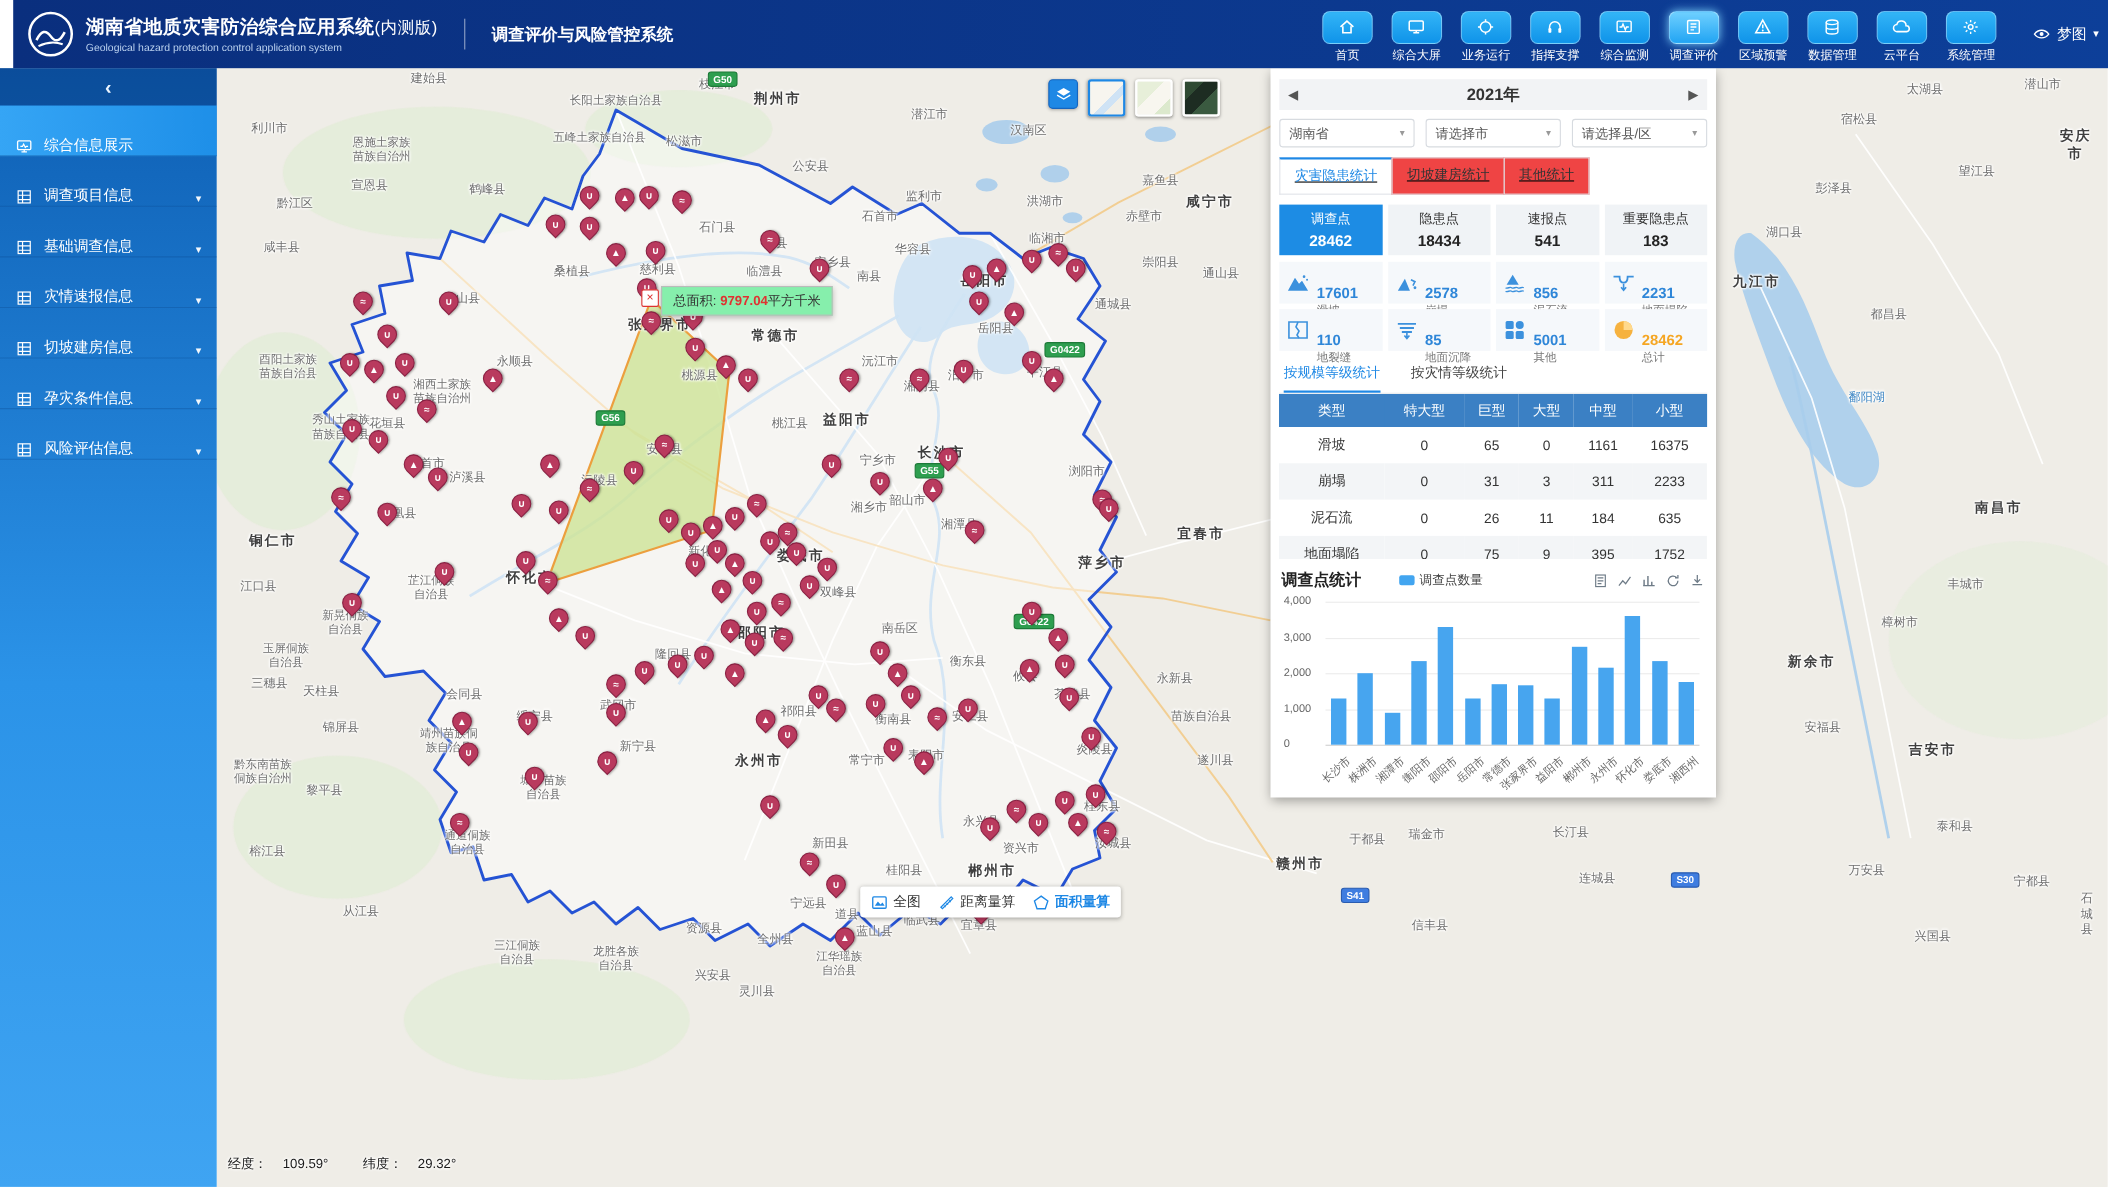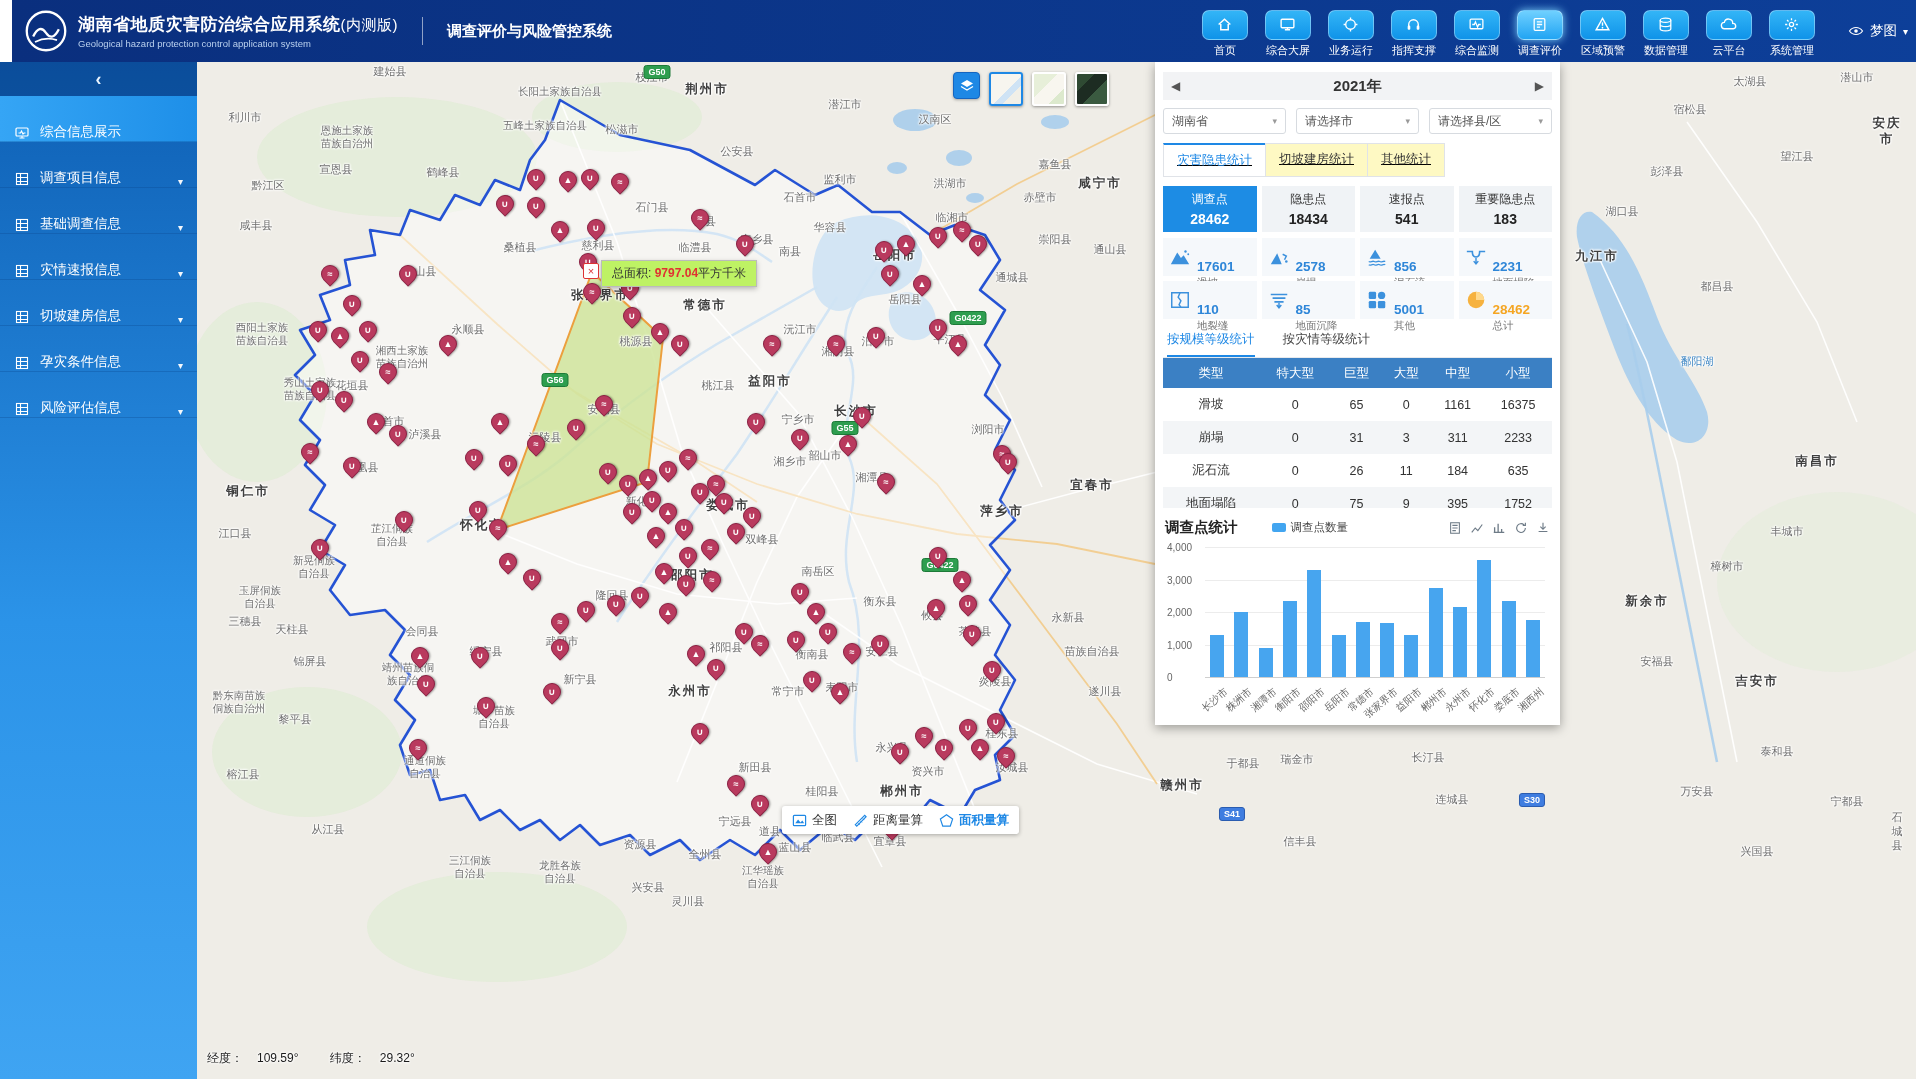--- a/index.html
+++ b/index.html
@@ -51,21 +51,21 @@
   .mlabel.region{font-size:10.5px;}
   .mlabel.water{color:#3f87c4;}
   .roadbadge{position:absolute;transform:translate(-50%,-50%);font-size:9px;color:#fff;
     padding:1px 4px;border-radius:3px;background:#2e9e4f;border:1px solid #1d7a38;font-weight:700;}
   .roadbadge.s{background:#3f7de0;border-color:#2a5cb0;}
   .pin{position:absolute;width:18px;height:18px;border-radius:50% 50% 50% 0;
     background:#b93a5e;border:1px solid #8a2143;transform:rotate(-45deg);
     box-shadow:1px 1px 2px rgba(0,0,0,.35);pointer-events:auto;cursor:pointer;}
   .pin span{position:absolute;left:0;top:0;width:16px;height:16px;display:flex;align-items:center;
     justify-content:center;transform:rotate(45deg);color:#fff;font-size:9px;font-weight:700;}
-  .measure-tooltip{position:absolute;left:404px;top:198px;background:#bef264;border:1px solid #bbb;
+  .measure-tooltip{position:absolute;left:404px;top:198px;background:#86efac;border:1px solid #bbb;
     box-shadow:0 2px 5px rgba(0,0,0,.25);font-size:12px;color:#333;padding:4px 10px;white-space:nowrap;z-index:6;}
   .measure-tooltip b{color:#e03131;font-weight:700;}
   .measure-close{position:absolute;left:386px;top:201px;width:16px;height:16px;background:#fff;
     border:1px solid #d33;color:#d33;font-size:11px;line-height:14px;text-align:center;border-radius:2px;z-index:6;cursor:pointer;}
   .layer-ctrl{position:absolute;top:10px;left:756px;display:flex;gap:9px;align-items:flex-start;z-index:6;}
   .layer-btn{width:27px;height:27px;background:#1e88e5;border-radius:4px;display:flex;align-items:center;
     justify-content:center;border:1px solid #1565c0;box-shadow:0 1px 3px rgba(0,0,0,.3);cursor:pointer;}
   .layer-btn svg{width:16px;height:16px;}
   .thumb{width:34px;height:34px;border:2px solid #fff;border-radius:3px;box-shadow:0 1px 3px rgba(0,0,0,.4);cursor:pointer;}
   .thumb.active{border-color:#1e88e5;}
@@ -87,21 +87,21 @@
   .panel{position:absolute;top:62px;left:1155px;width:405px;height:663px;background:#fff;z-index:55;
     box-shadow:0 3px 10px rgba(0,0,0,.35);padding:10px 8px 0;display:flex;flex-direction:column;}
   .yearbar{height:28px;background:#f2f3f5;display:flex;align-items:center;padding:0 8px;margin-bottom:8px;}
   .yr-arrow{color:#555;font-size:12px;cursor:pointer;}
   .yr{flex:1;text-align:center;font-size:15px;font-weight:700;color:#333;}
   .filters{display:flex;justify-content:space-between;gap:10px;margin-bottom:9px;}
   .select{flex:1;height:26px;border:1px solid #d7dbe0;border-radius:3px;display:flex;align-items:center;
     justify-content:space-between;padding:0 8px;font-size:12px;color:#555;background:#fff;cursor:pointer;}
   .select .car{color:#999;font-size:9px;}
   .tabs{display:flex;margin-bottom:9px;text-decoration:underline;}
-  .tab{padding:7px 13px;font-size:12.5px;color:#333;border:1px solid #e0e3e8;background:#fef9c3;cursor:pointer;margin-right:-1px;}
+  .tab{padding:7px 13px;font-size:12.5px;color:#333;border:1px solid #e0e3e8;background:#ef4444;cursor:pointer;margin-right:-1px;}
   .tab.active{background:#fff;color:#1e88e5;border-top:2px solid #1e88e5;}
   .cards{display:flex;gap:5px;margin-bottom:6px;}
   .card{flex:1;height:46px;background:#f0f3f6;display:flex;flex-direction:column;align-items:center;
     justify-content:center;gap:3px;cursor:pointer;}
   .card .cl{font-size:12px;color:#333;}
   .card .cv{font-size:14px;font-weight:700;color:#222;}
   .card.active{background:#1d8ce4;}
   .card.active .cl,.card.active .cv{color:#fff;}
   .typegrid{display:grid;grid-template-columns:repeat(4,1fr);gap:5px;margin-bottom:10px;}
   .tcell{height:38px;background:#f5f8fb;display:flex;align-items:center;gap:6px;padding:0 6px;}

